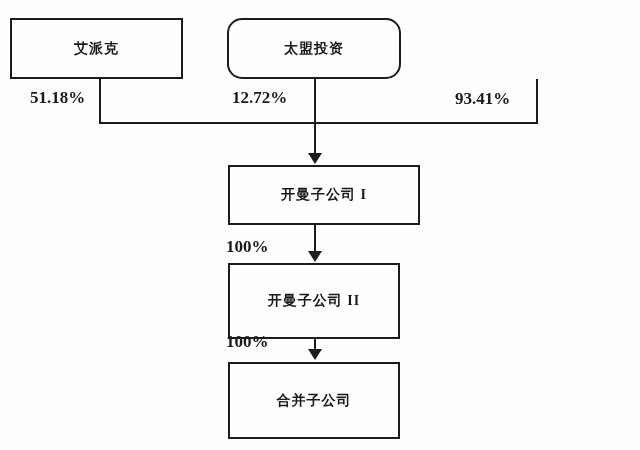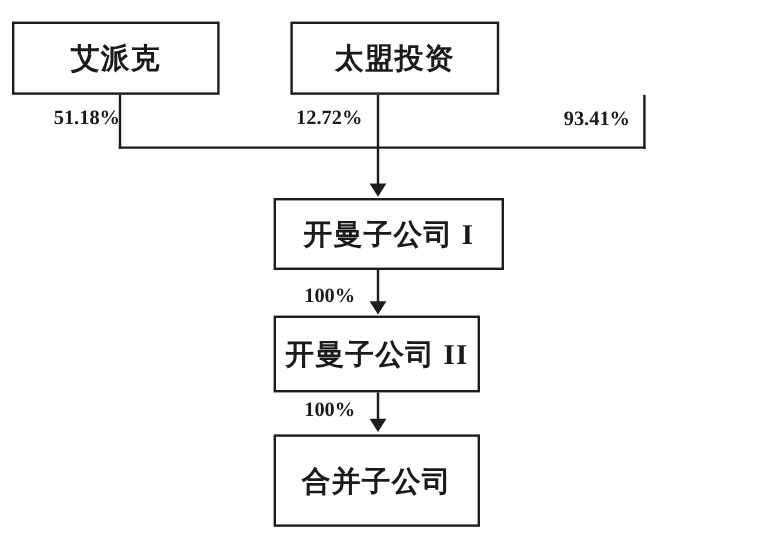--- a/index.html
+++ b/index.html
@@ -18,35 +18,35 @@
   }
   .node-box {
     position: absolute;
     box-sizing: border-box;
     border: 2px solid #1c1c1c;
     background: #fefefe;
     display: flex;
     align-items: center;
     justify-content: center;
     font-weight: bold;
-    font-size: 24px;
+    font-size: 14px;
     letter-spacing: 1px;
     white-space: nowrap;
   }
   .box-apex    { left: 10px;  top: 18px;  width: 173px; height: 61px; }
-  .box-pag     { left: 242px; top: 18px;  width: 174px; height: 61px; }
+  .box-pag     { left: 227px; top: 18px;  width: 174px; height: 61px; border-radius: 15px; }
   .box-legend  { left: 450px; top: 18px;  width: 170px; height: 61px; }
   .box-cayman1 { left: 228px; top: 165px; width: 192px; height: 60px; }
-  .box-cayman2 { left: 228px; top: 263px; width: 172px; height: 64px; }
+  .box-cayman2 { left: 228px; top: 263px; width: 172px; height: 76px; }
   .box-merger  { left: 228px; top: 362px; width: 172px; height: 77px; }
 
   .pct-label {
     position: absolute;
     width: 70px;
-    text-align: right;
+    text-align: left;
     font-weight: bold;
     font-size: 17px;
     white-space: nowrap;
   }
   .pct-apex    { left: 30px;  top: 88px; }
   .pct-pag     { left: 232px; top: 88px; }
   .pct-legend  { left: 455px; top: 89px; }
   .pct-edge1   { left: 226px; top: 237px; }
   .pct-edge2   { left: 226px; top: 332px; }
 

